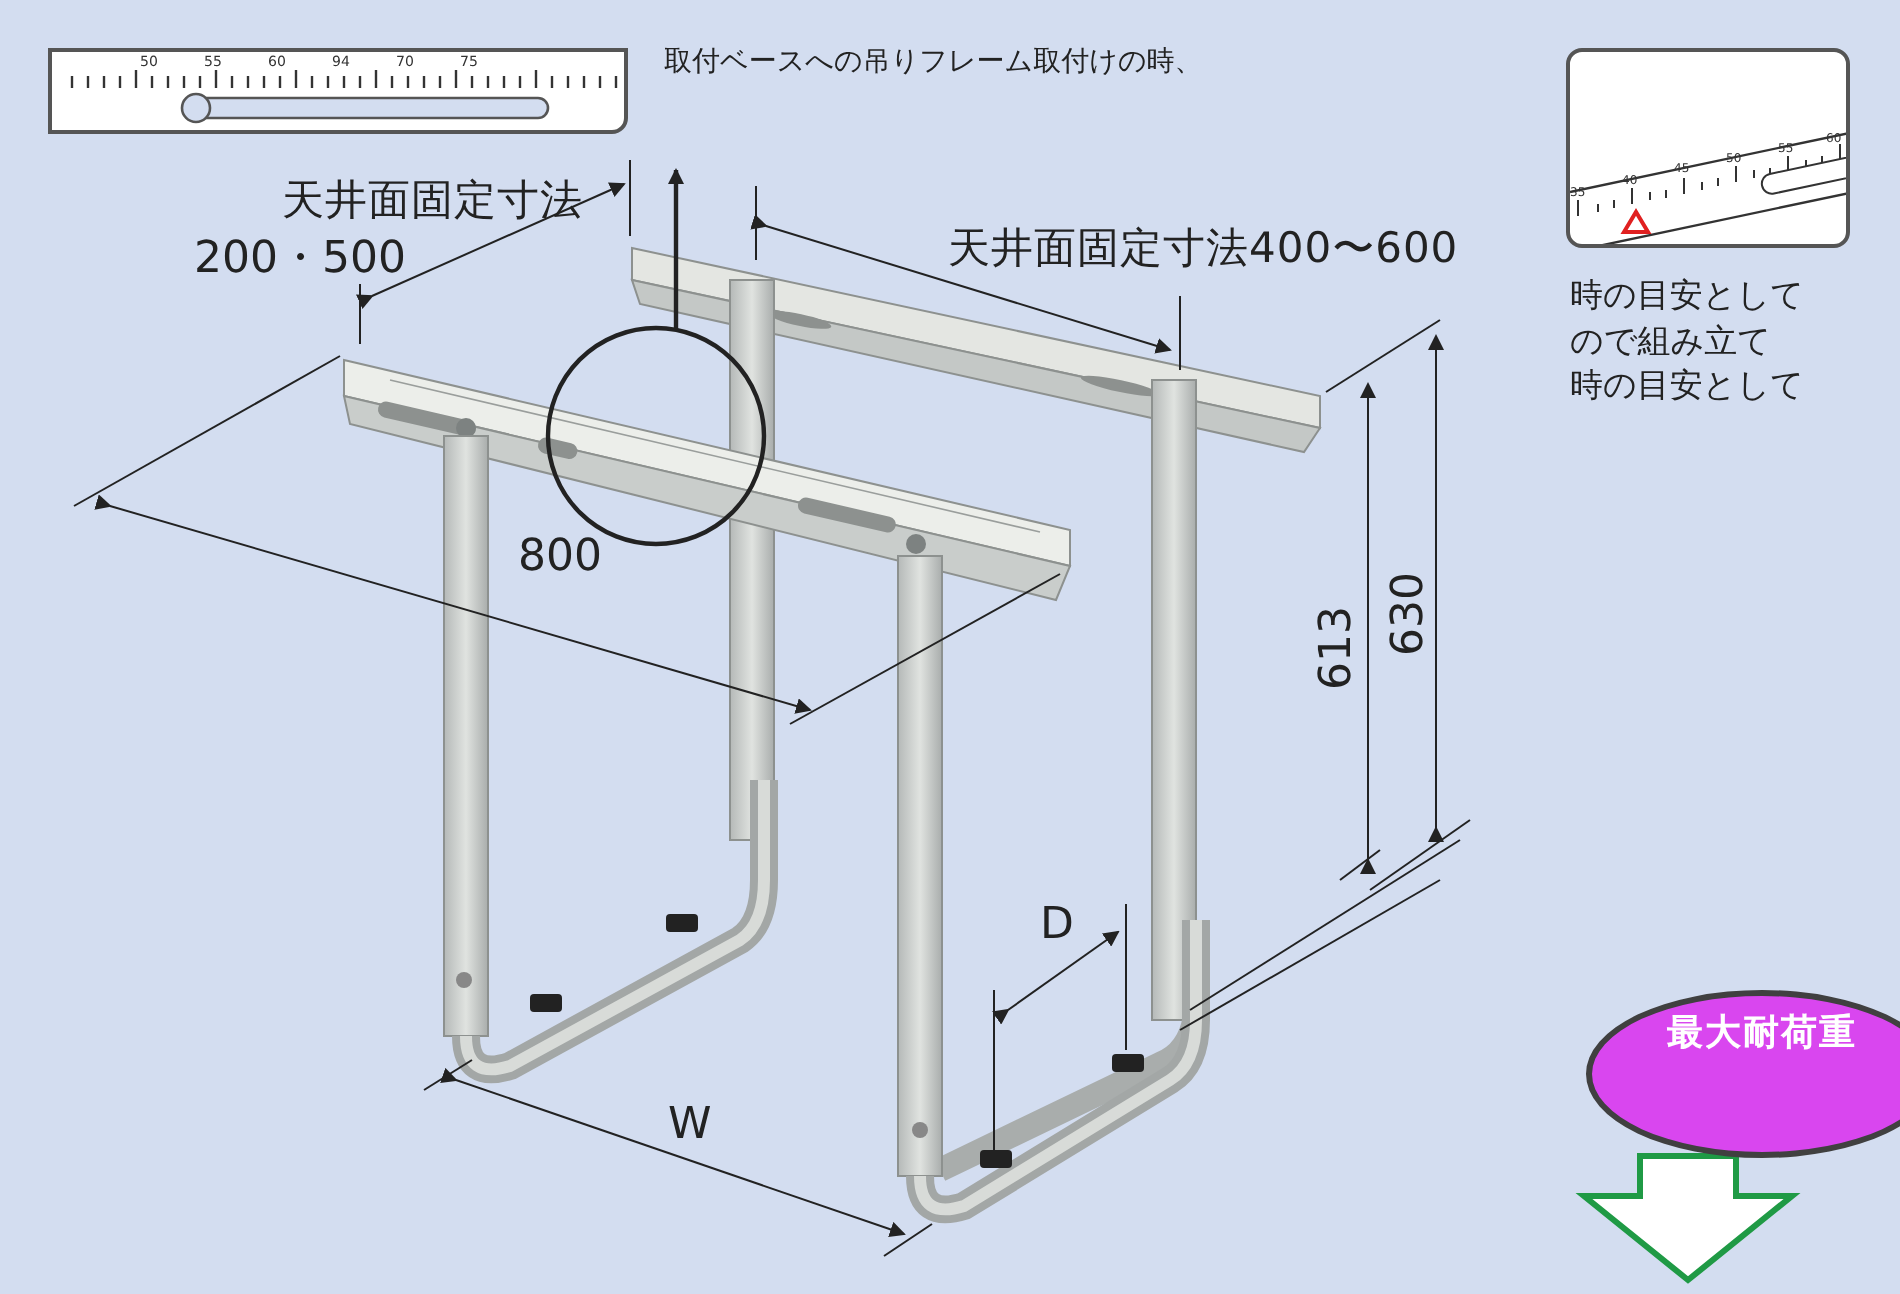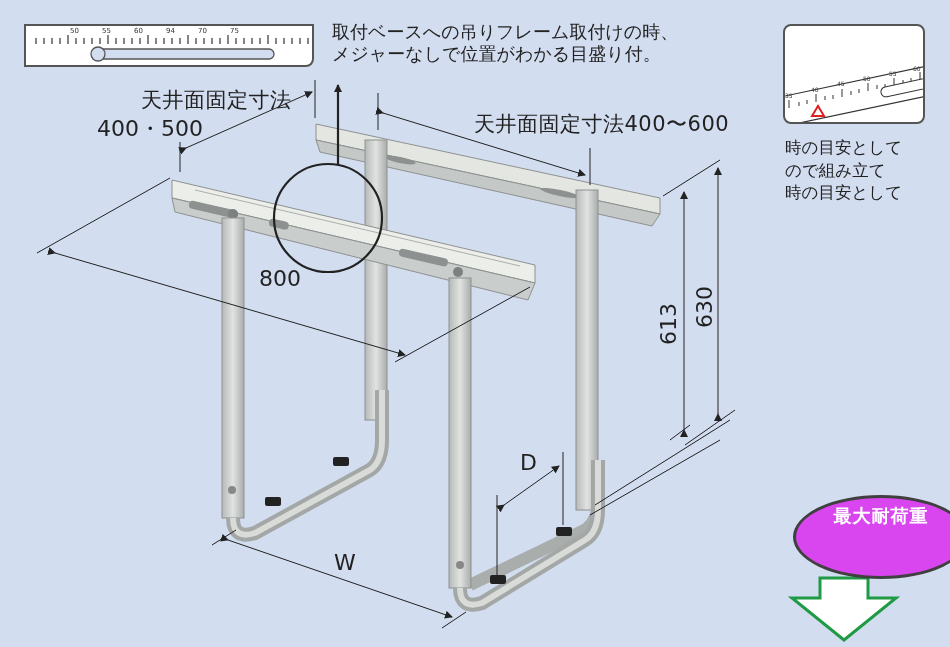--- a/index.html
+++ b/index.html
@@ -5,21 +5,21 @@
   html, body { margin: 0; padding: 0; }
   body {
     width: 950px; height: 647px; overflow: hidden;
     background: #d3ddf0;
     font-family: "DejaVu Sans", sans-serif;
     position: relative;
   }
   .abs { position: absolute; }
   svg.art { position: absolute; left: 0; top: 0; }
   .txt { position: absolute; color: #222; white-space: nowrap; }
-  .callout { font-size: 18px; line-height: 22px; }
+  .callout { font-size: 14px; line-height: 22px; font-family: Liberation Serif, serif; }
   .dimlabel-jp { font-size: 21px; letter-spacing: 0.5px; }
   .dimlabel-num { font-size: 22px; }
   .dim { font-size: 22px; }
   .note { font-size: 16.5px; line-height: 22.5px; }
   .vert { transform: rotate(-90deg); transform-origin: left top; }
   .badge {
     position: absolute; left: 793px; top: 495px;
     width: 176px; height: 84px; border-radius: 50%;
     background: #d946ef; border: 3px solid #404040;
     color: #fff; text-align: center;
@@ -183,25 +183,24 @@
     <span style="width:32px">55</span>
     <span style="width:32px">60</span>
     <span style="width:32px">94</span>
     <span style="width:32px">70</span>
     <span style="width:32px">75</span>
   </div>
 </div>
 
 <div class="txt callout" style="left:332px;top:21px;">
   <div>取付ベースへの吊りフレーム取付けの時、</div>
-  <div>メジャーなしで位置がわかる目盛り付。</div>
 </div>
 
 <div class="txt dimlabel-jp" style="left:97px;top:86px;margin-left:44px;">天井面固定寸法</div>
-<div class="txt dimlabel-num" style="left:97px;top:114px;">400・500</div>
+<div class="txt dimlabel-num" style="left:97px;top:114px;">200・500</div>
 <div class="txt dimlabel-jp" style="left:474px;top:110px;">天井面固定寸法400〜600</div>
 <div class="txt dim" style="left:259px;top:266px;">800</div>
 <div class="txt dim vert" style="left:656px;top:345px;">613</div>
 <div class="txt dim vert" style="left:692px;top:328px;">630</div>
 <div class="txt dim" style="left:520px;top:450px;">D</div>
 <div class="txt dim" style="left:334px;top:550px;">W</div>
 
 <div class="inset">
   <svg width="142" height="100">
     <line x1="0" y1="70" x2="142" y2="40" stroke="#333" stroke-width="1.2"></line>

